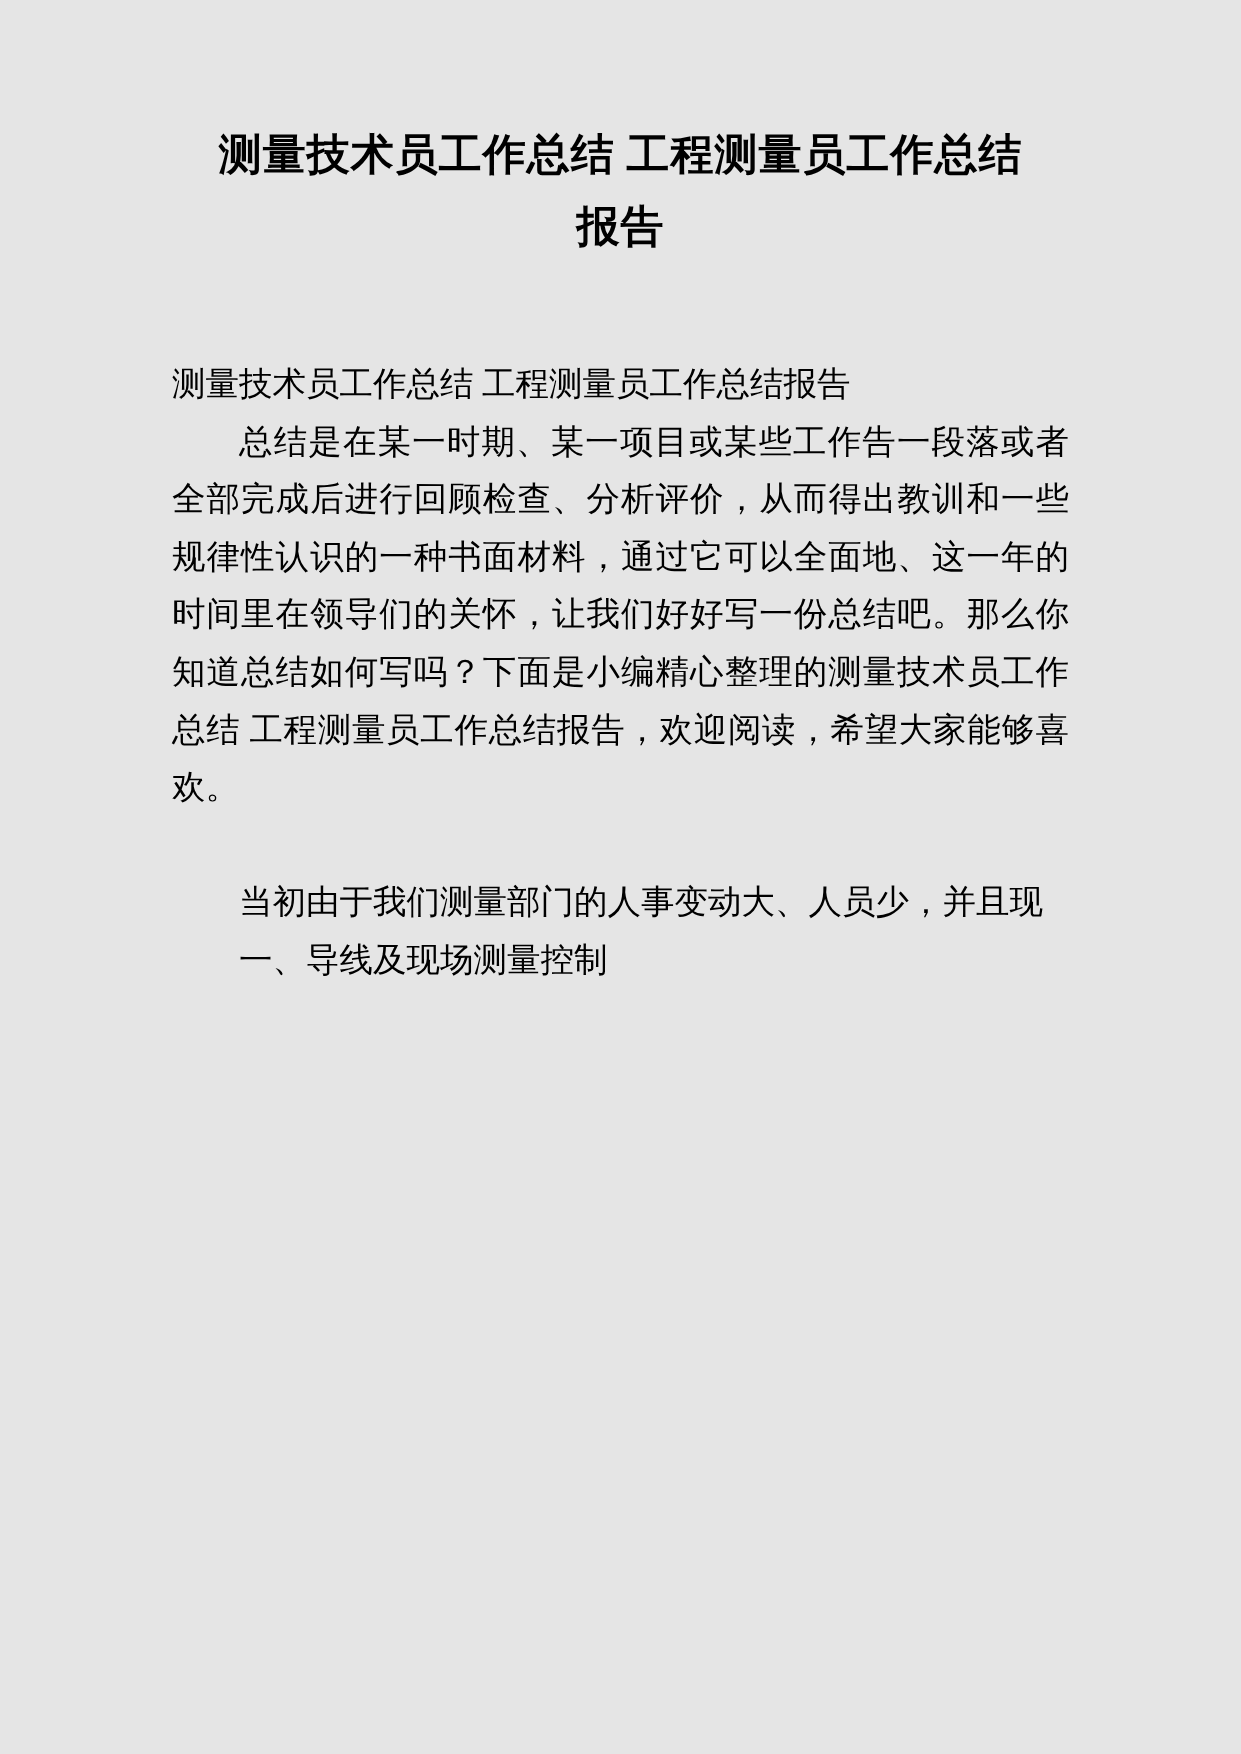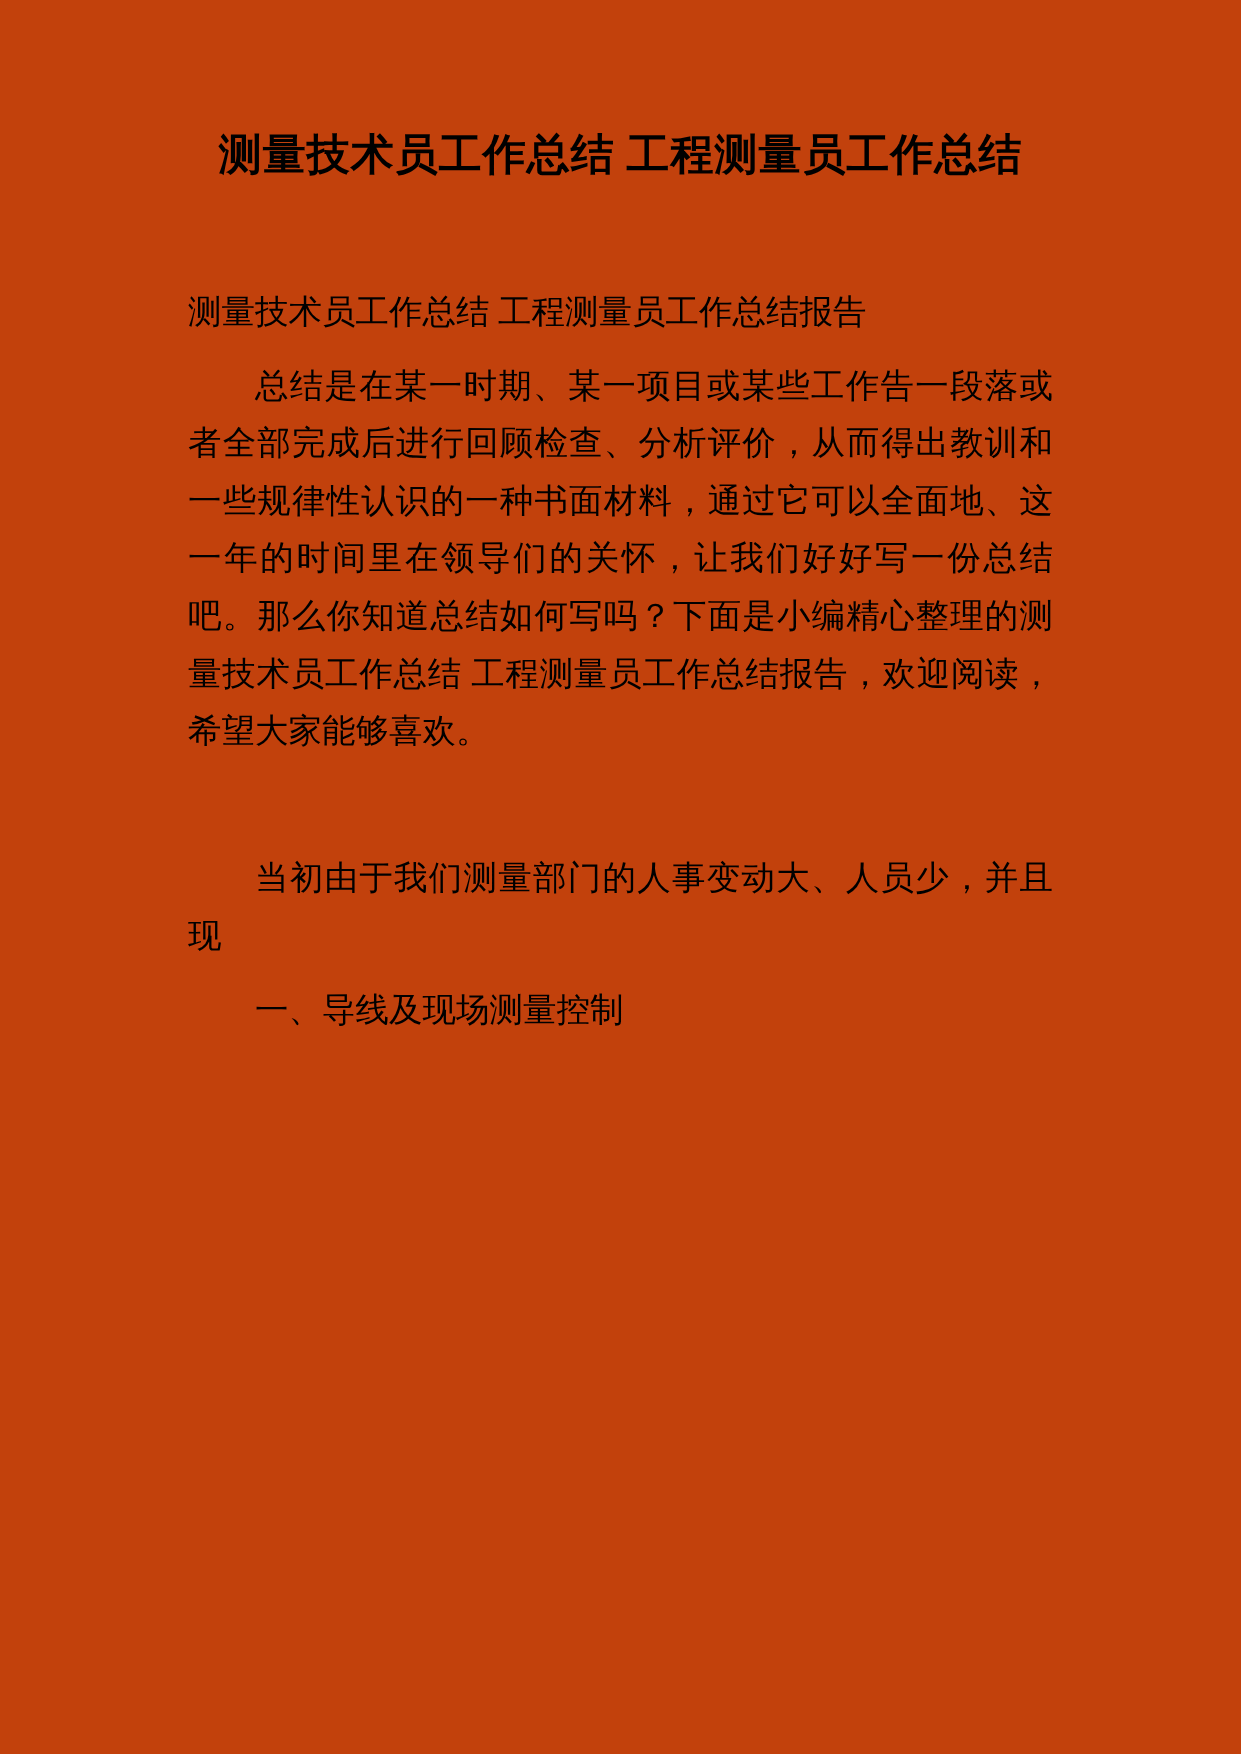--- a/index.html
+++ b/index.html
@@ -5,21 +5,21 @@
   html, body {
     margin: 0;
     padding: 0;
     background: #ffffff;
   }
   .page {
     position: relative;
     width: 1241px;
     height: 1754px;
     margin: 0 auto;
-    background: #c2410c;
+    background: #e5e5e5;
     box-sizing: border-box;
     padding: 119px 172px 0 172px;
     overflow: hidden;
     font-family: "Liberation Serif", "DejaVu Serif", serif;
     color: #000000;
   }
   .doc-title {
     margin: 0 0 92px 0;
     padding: 0;
     font-size: 43px;
@@ -33,37 +33,38 @@
     white-space: nowrap;
   }
   .doc-body {
     font-size: 33.5px;
     line-height: 57.6px;
     text-align: justify;
     text-justify: inter-ideograph;
     word-break: normal;
   }
   .para {
-    margin: 16px;
+    margin: 0;
     padding: 0;
   }
   .para.indent {
     text-indent: 2em;
   }
   .para.empty {
     height: 57.6px;
   }
 </style>
 </head>
 <body>
 
 <div class="page">
 
   <h1 class="doc-title">
     <span class="title-line">测量技术员工作总结 工程测量员工作总结</span>
+    <span class="title-line">报告</span>
   </h1>
 
   <div class="doc-body">
     <p class="para">测量技术员工作总结 工程测量员工作总结报告</p>
 
     <p class="para indent">总结是在某一时期、某一项目或某些工作告一段落或者全部完成后进行回顾检查、分析评价，从而得出教训和一些规律性认识的一种书面材料，通过它可以全面地、这一年的时间里在领导们的关怀，让我们好好写一份总结吧。那么你知道总结如何写吗？下面是小编精心整理的测量技术员工作总结 工程测量员工作总结报告，欢迎阅读，希望大家能够喜欢。</p>
 
     <p class="para empty"></p>
 
 

